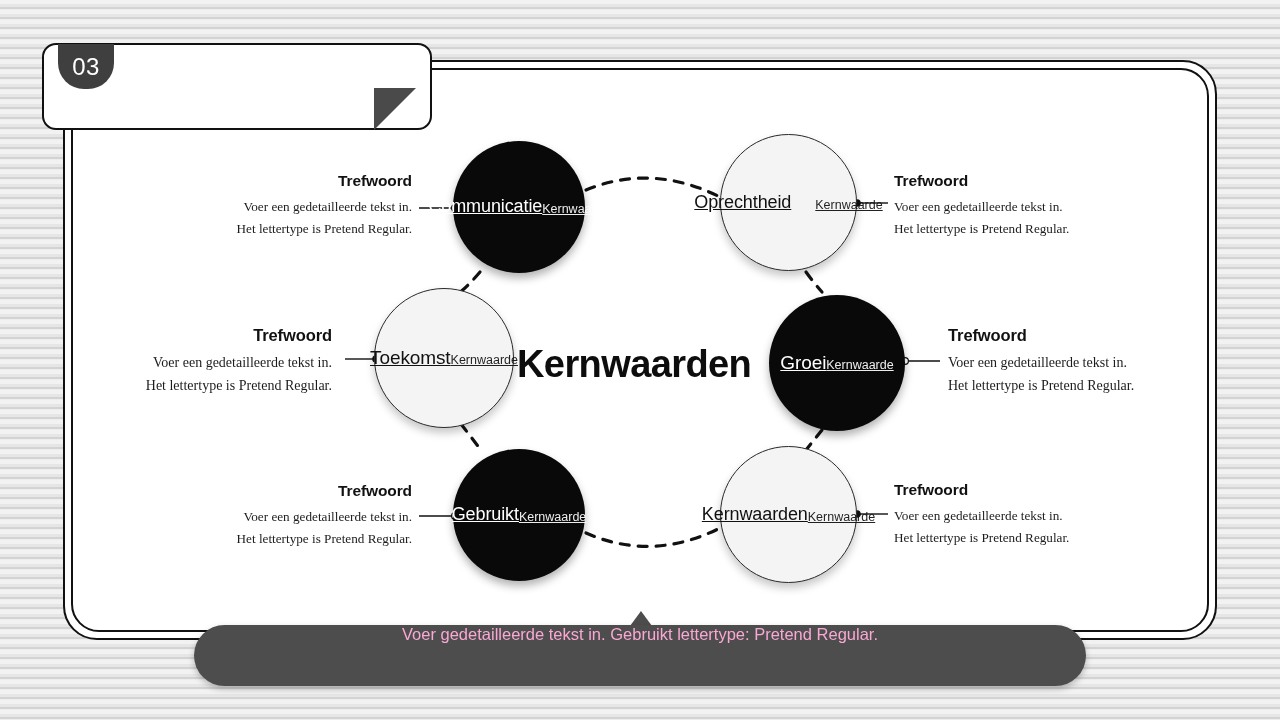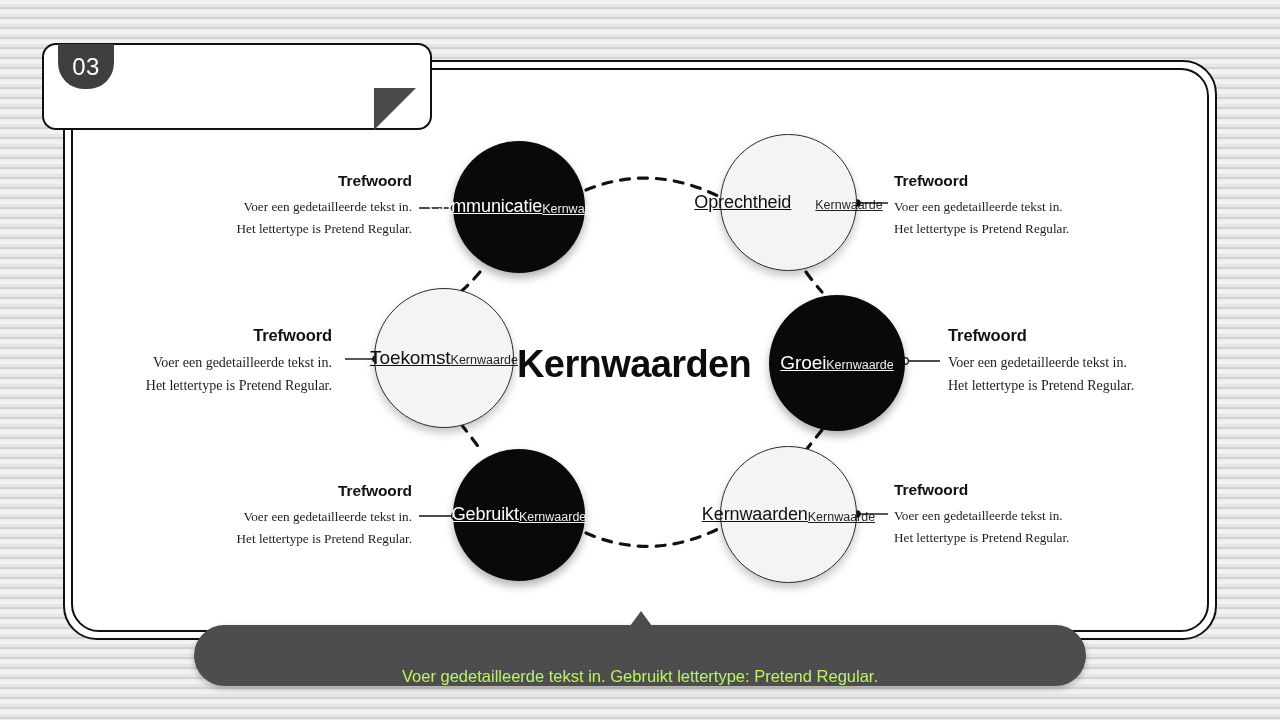--- a/index.html
+++ b/index.html
@@ -204,23 +204,23 @@
   
   #caption-bar {
     position: absolute;
     left: 194px;
     top: 625px;
     width: 892px;
     height: 61px;
     background: #4d4d4d;
     border-radius: 31px;
     display: flex;
-    align-items: flex-end;
+    align-items: flex-start;
     justify-content: center;
-    color: #bef264;
+    color: #f9a8d4;
     font-size: 16.5px;
     box-shadow: 0 3px 6px rgba(0,0,0,0.25);
   }
   #caption-notch {
     position: absolute;
     left: 630px;
     top: 611px;
     width: 0;
     height: 0;
     border-left: 11px solid transparent;

